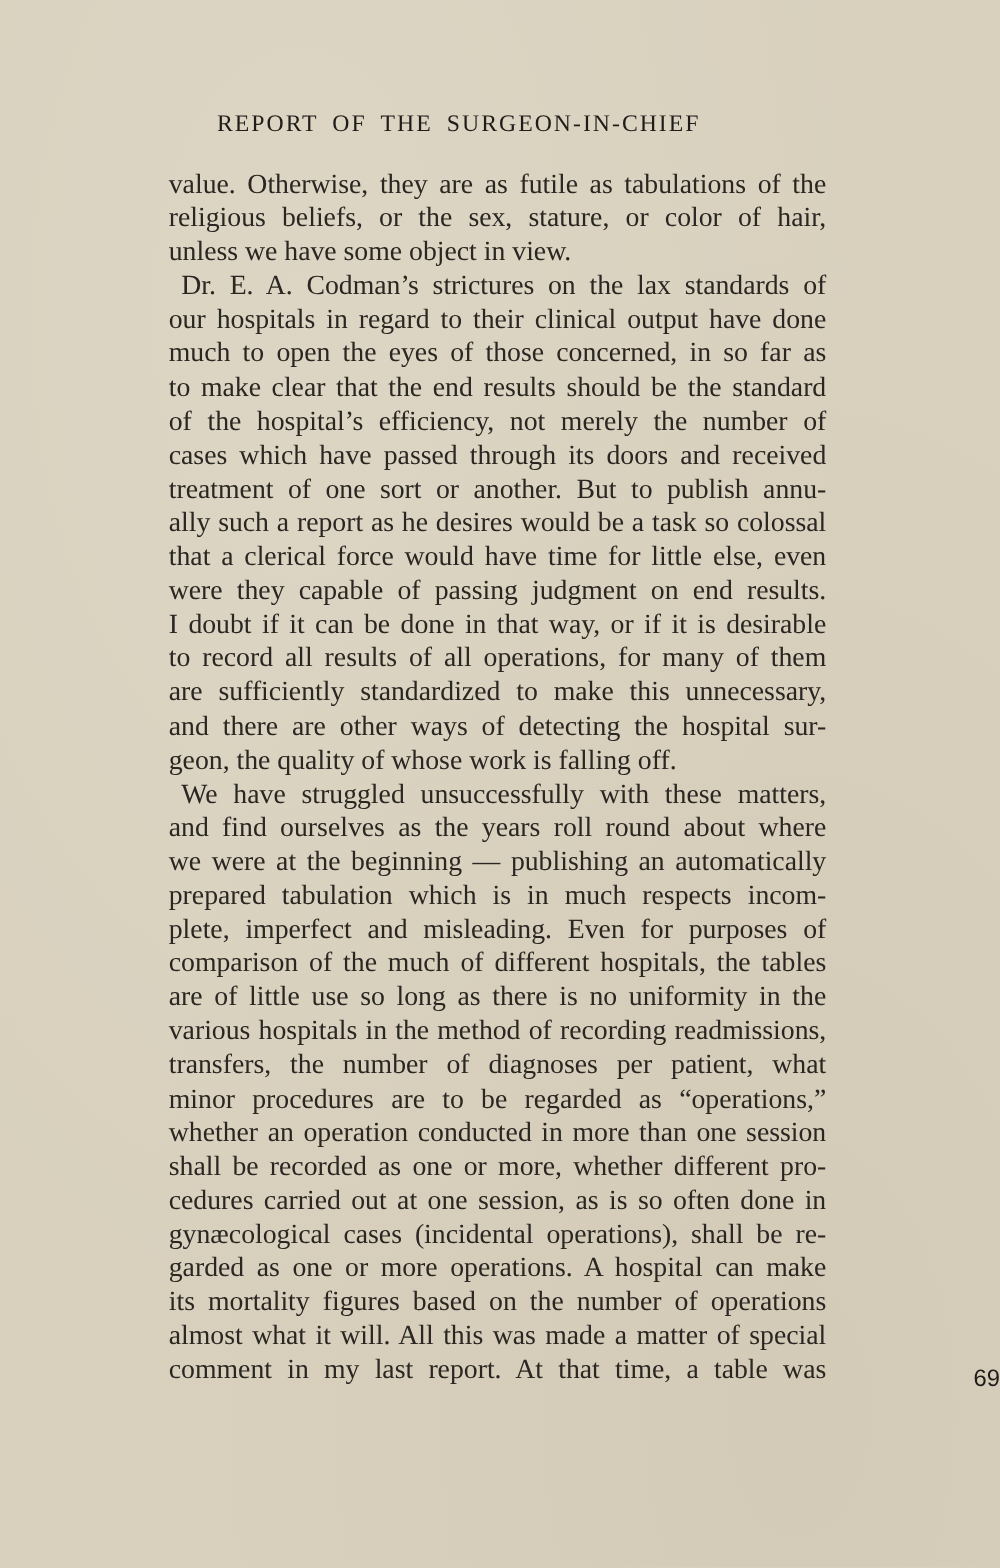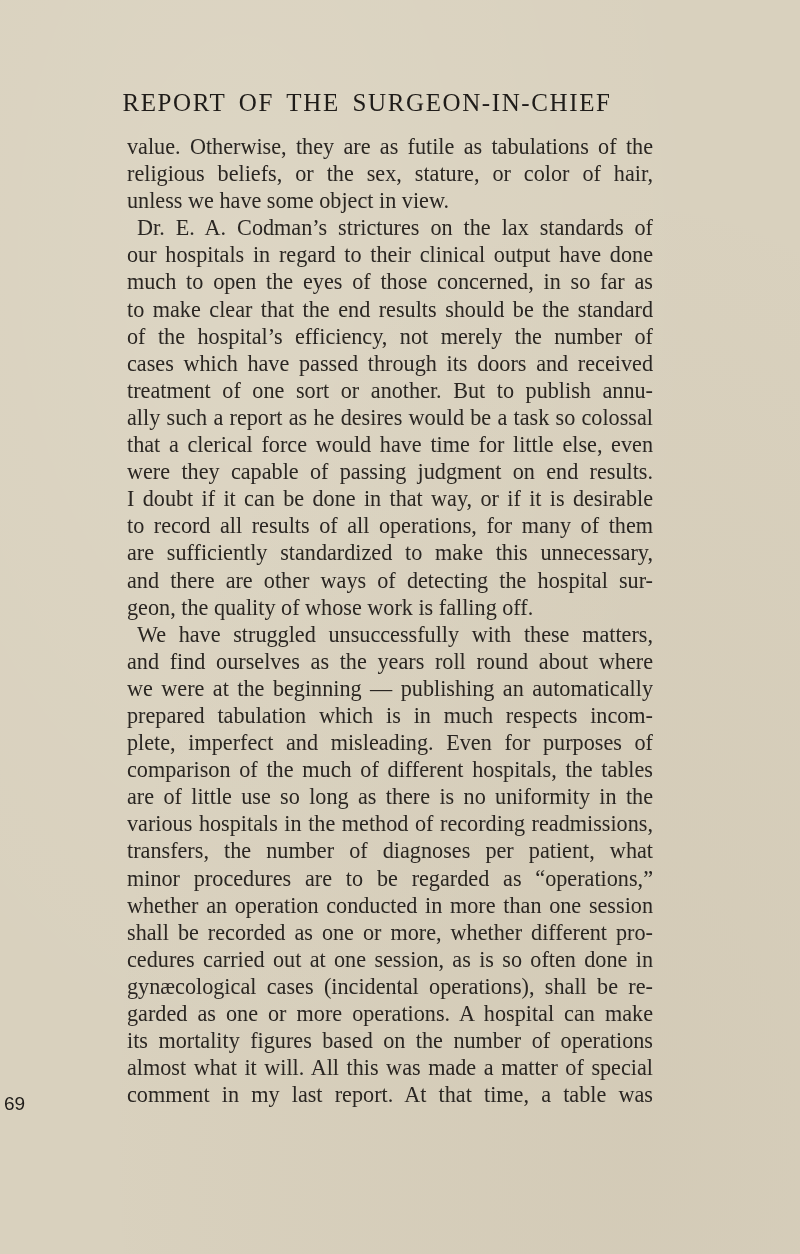--- a/index.html
+++ b/index.html
@@ -22,31 +22,31 @@
         radial-gradient(ellipse at 30% 20%, rgba(255,255,245,0.10), rgba(0,0,0,0) 60%),
         radial-gradient(ellipse at 80% 90%, rgba(120,100,70,0.06), rgba(0,0,0,0) 60%),
         #d9d1be;
     }
     .running-head {
       position: absolute;
       top: 89px;
       left: 0;
       width: 728px;
       text-align: center;
-      font-size: 25px;
+      font-size: 19px;
       letter-spacing: 1.6px;
       word-spacing: 5px;
       color: #1f1c19;
       padding-left: 6px;
       box-sizing: border-box;
     }
     .body-text {
       position: absolute;
       top: 133px;
-      left: 127px;
+      left: 135px;
       width: 526px;
     }
     .line {
       display: block;
       height: 27.1px;
       line-height: 27.1px;
       font-size: 22.2px;
       white-space: nowrap;
       text-align: justify;
       text-align-last: justify;
@@ -58,21 +58,21 @@
     }
     .line.indent {
       padding-left: 0px;
       margin-left: 10px;
     }
     .folio {
       position: absolute;
       top: 1093px;
       left: 0;
       width: 800px;
-      text-align: left;
+      text-align: right;
       font-family: "Liberation Sans", "DejaVu Sans", sans-serif;
       font-size: 19px;
       color: #1f1c19;
       padding-left: 4px;
       box-sizing: border-box;
     }
   </style>
 </head>
 <body>
 

